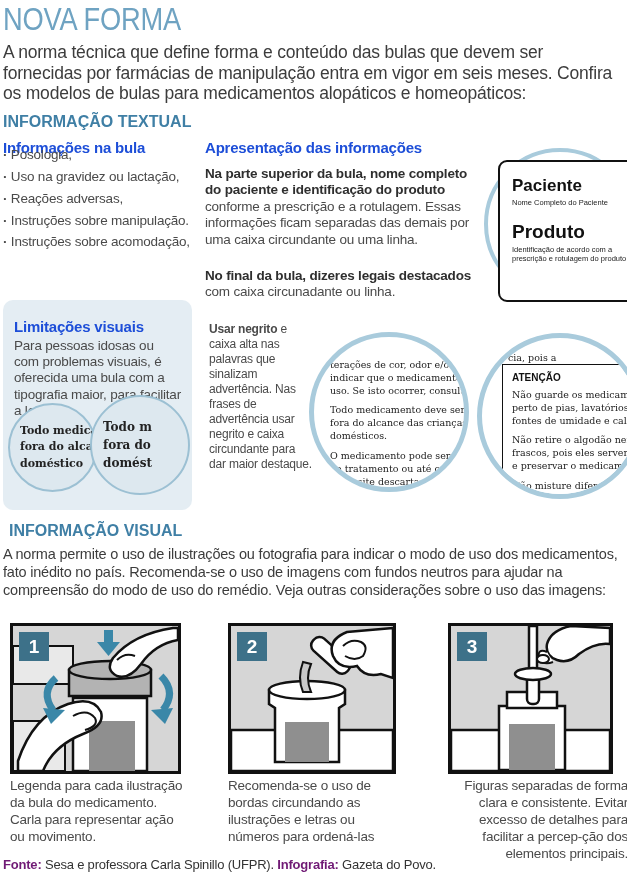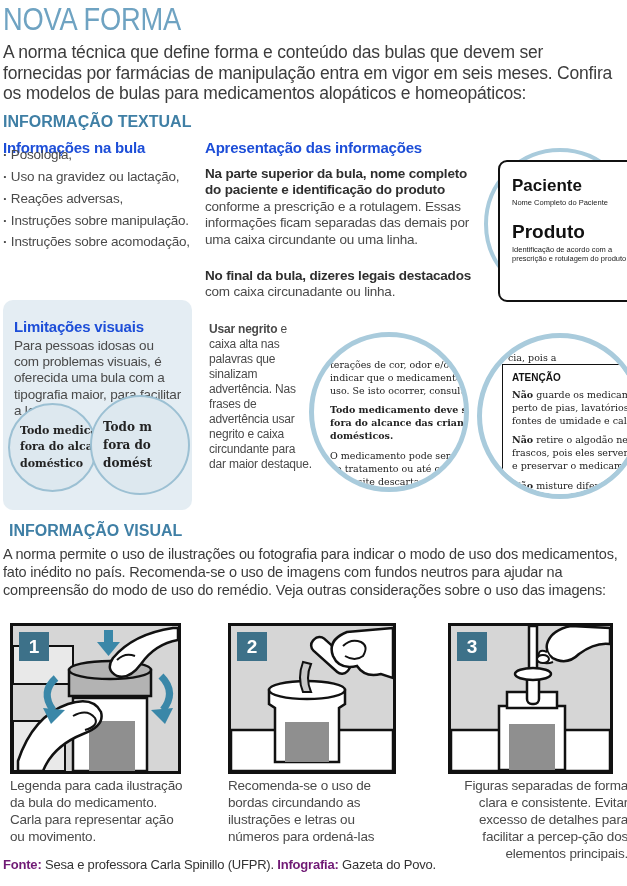--- a/index.html
+++ b/index.html
@@ -38,21 +38,21 @@
   .serif-circle { position:absolute; border-radius:50%; background:#dde8ef; border:2px solid #9cc0d3;
     overflow:hidden; font-family:"DejaVu Serif", serif; font-weight:700; color:#222;
     display:flex; flex-direction:column; justify-content:center; letter-spacing:0; }
   .serif-circle div { white-space:nowrap; }
 
   .bold-note { left:209px; top:322px; width:104px; font-size:12px; line-height:1.25; color:#4a4a4a; }
 
   .serif-lines { font-family:"DejaVu Serif", serif; font-size:9.5px; line-height:1.35; color:#222; letter-spacing:0; }
   .serif-lines div { white-space:nowrap; }
   .serif-lines .gap { height:7px; }
-  .serif-lines .b { font-weight:700; }
+  .serif-lines .b { font-weight:400; }
 
   .atencao-box { position:absolute; left:20px; top:26px; width:200px; background:#fff;
     border:1.5px solid #111; padding:7px 6px 6px 9px; }
   .atencao-box h4 { font-size:10px; font-weight:700; letter-spacing:0; color:#111; margin-bottom:6px;
     font-family:"Liberation Sans", sans-serif; }
 
   .visual-intro { left:3px; top:545px; width:627px; font-size:14.5px; line-height:1.25; color:#3c3c3c; }
 
   .frame { position:absolute; top:623px; height:151px; border:3px solid #111; background:#d6d6d6; }
   .num-badge { position:absolute; left:6px; top:6px; width:30px; height:29px; background:#3d7189;

